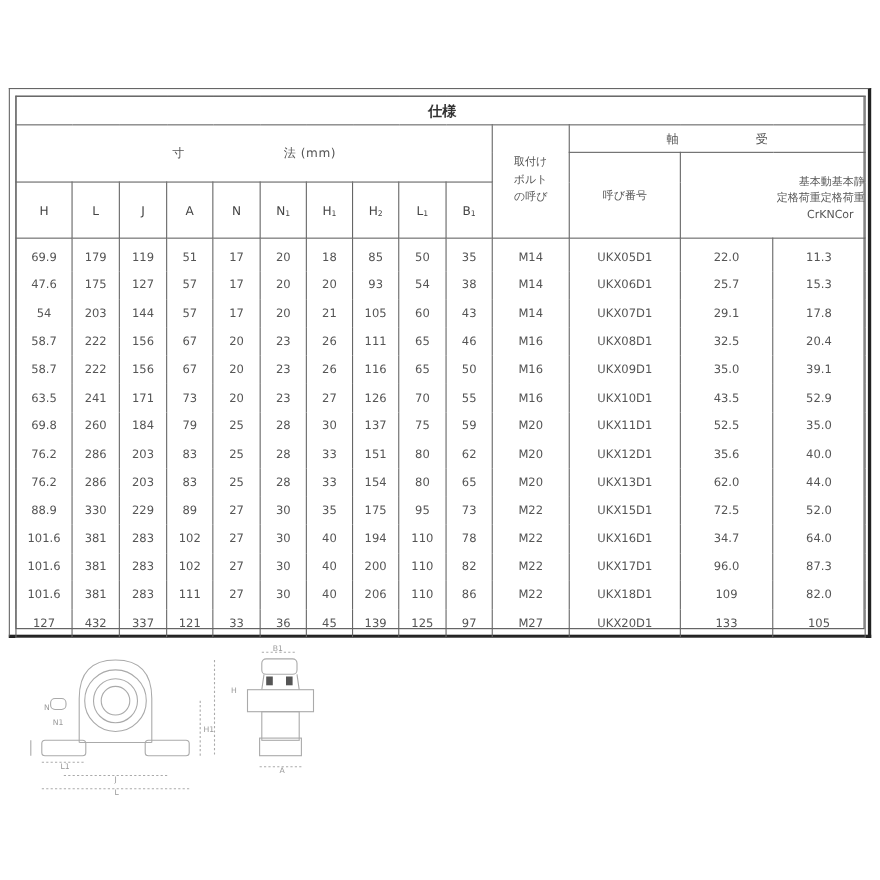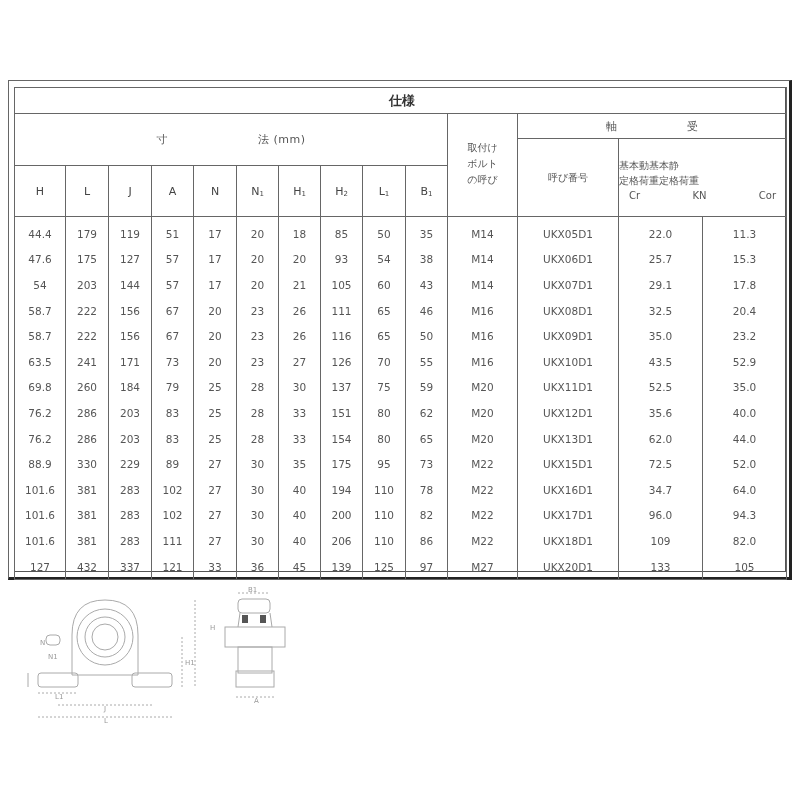--- a/index.html
+++ b/index.html
@@ -16,22 +16,22 @@
     .title-cell { text-align: center; font-size: 13px; height: 25px; color: #333 !important;
                   padding-left: 3px !important; font-weight: bold; }
     .dim-head { height: 51px; font-size: 11px; letter-spacing: 0.5px; }
     .dim-head .gap { display: inline-block; width: 90px; }
     .bearing-head { height: 24px; }
     .bearing-head .gap { display: inline-block; width: 70px; }
     .col-head { height: 50px; font-size: 11px; color: #444 !important; }
     .sub { font-size: 7px; vertical-align: -1px; }
     .multi { line-height: 16px; font-size: 10px; font-family: Liberation Mono, monospace; }
     .load-head { font-size: 10px; line-height: 15px; padding-top: 6px !important; }
-    .load-head .pair { display: flex; justify-content: flex-start; }
-    .load-head .units { display: flex; justify-content: space-between; padding: 0 10px; }
+    .load-head .pair { display: flex; justify-content: flex-end; }
+    .load-head .units { display: flex; justify-content: flex-end; padding: 0 10px; }
     tr.data td { height: 25.6px; font-size: 10.5px; border-top: none; border-bottom: none; }
     tr.data.first td { padding-top: 4px; }
     tr.data.last td { border-bottom: 1px solid #666; }
     .drawings { position: absolute; left: 20px; top: 585px; width: 280px; height: 140px; }
     .drawings svg { display: block; }
   </style>
 </head>
 <body>
 
 <div class="frame-outer">
@@ -96,21 +96,21 @@
       <td class="col-head"><span>J</span><span class="sub"></span></td>
       <td class="col-head"><span>A</span><span class="sub"></span></td>
       <td class="col-head"><span>N</span><span class="sub"></span></td>
       <td class="col-head"><span>N</span><span class="sub">1</span></td>
       <td class="col-head"><span>H</span><span class="sub">1</span></td>
       <td class="col-head"><span>H</span><span class="sub">2</span></td>
       <td class="col-head"><span>L</span><span class="sub">1</span></td>
       <td class="col-head"><span>B</span><span class="sub">1</span></td>
     </tr>
   <tr class="data first">
-        <td>44.4</td>
+        <td>69.9</td>
         <td>179</td>
         <td>119</td>
         <td>51</td>
         <td>17</td>
         <td>20</td>
         <td>18</td>
         <td>85</td>
         <td>50</td>
         <td>35</td>
         <td>M14</td>
@@ -173,21 +173,21 @@
         <td>67</td>
         <td>20</td>
         <td>23</td>
         <td>26</td>
         <td>116</td>
         <td>65</td>
         <td>50</td>
         <td>M16</td>
         <td>UKX09D1</td>
         <td>35.0</td>
-        <td>23.2</td>
+        <td>39.1</td>
       </tr>
       <tr class="data">
         <td>63.5</td>
         <td>241</td>
         <td>171</td>
         <td>73</td>
         <td>20</td>
         <td>23</td>
         <td>27</td>
         <td>126</td>
@@ -285,21 +285,21 @@
         <td>102</td>
         <td>27</td>
         <td>30</td>
         <td>40</td>
         <td>200</td>
         <td>110</td>
         <td>82</td>
         <td>M22</td>
         <td>UKX17D1</td>
         <td>96.0</td>
-        <td>94.3</td>
+        <td>87.3</td>
       </tr>
       <tr class="data">
         <td>101.6</td>
         <td>381</td>
         <td>283</td>
         <td>111</td>
         <td>27</td>
         <td>30</td>
         <td>40</td>
         <td>206</td>

